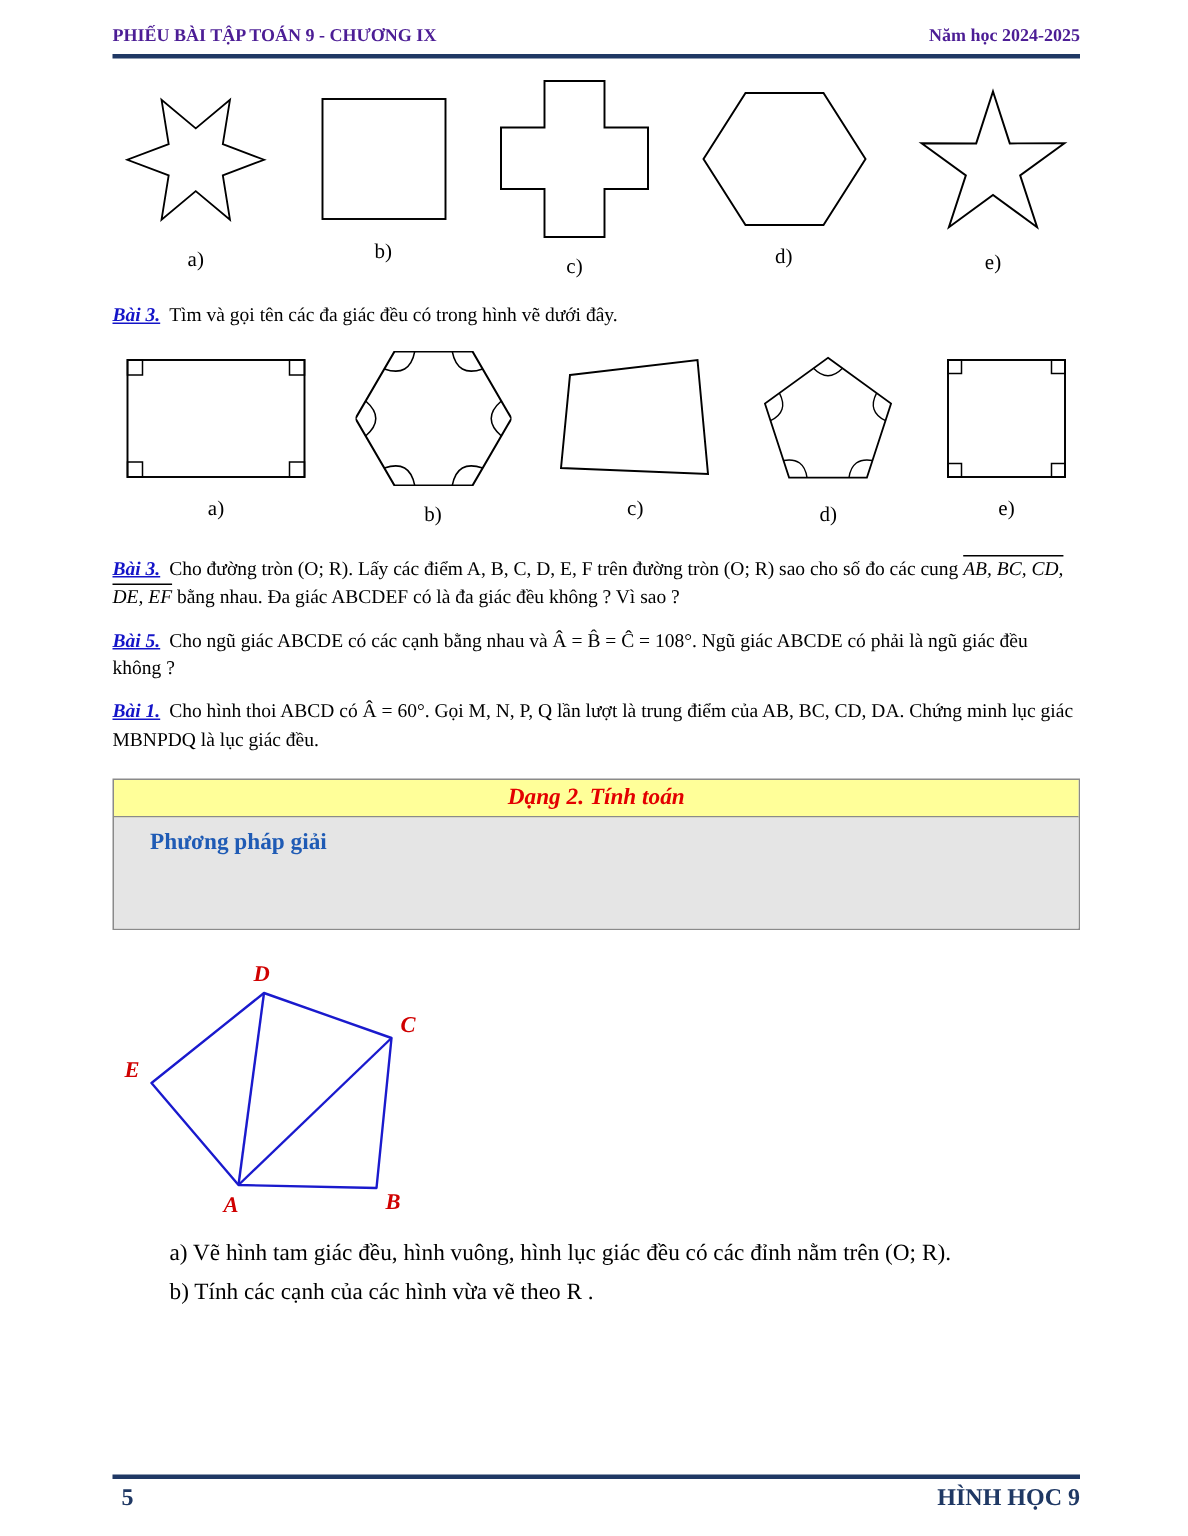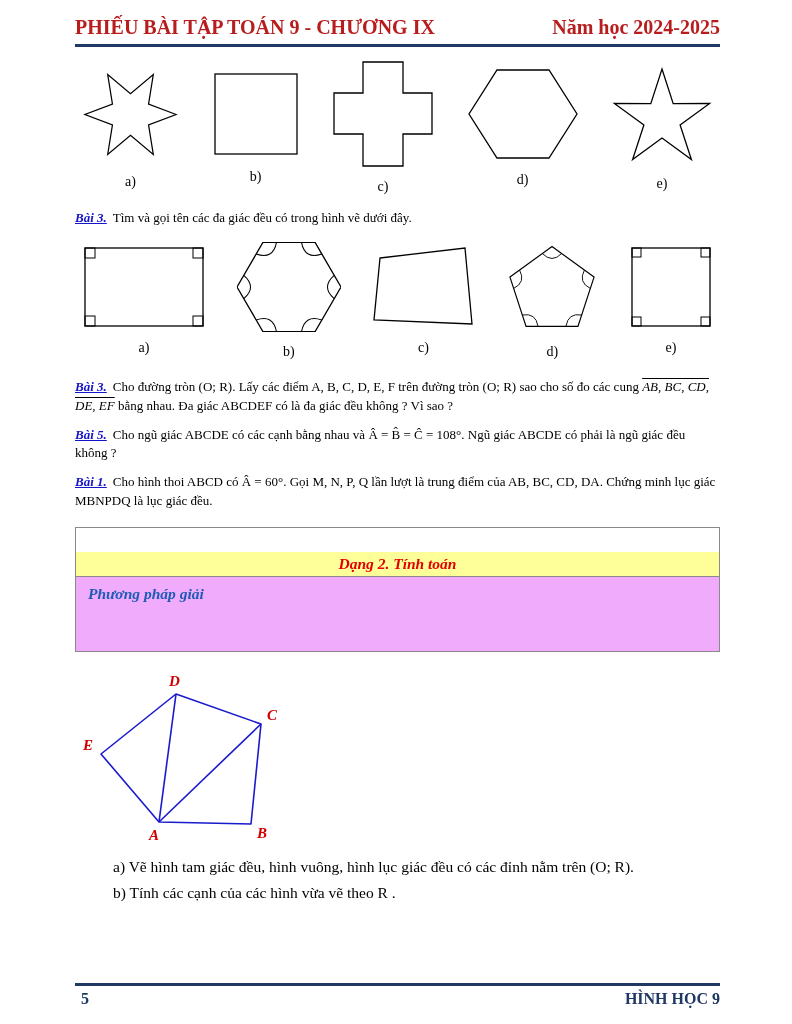--- a/index.html
+++ b/index.html
@@ -2,40 +2,40 @@
 <html><head>
 <meta charset="utf-8">
 <style>
   * { margin:0; padding:0; box-sizing:border-box; }
   html,body { background:#ffffff; }
   body { font-family:"Liberation Serif", serif; color:#000; }
   .page { width:792px; height:1024px; background:#fff; position:relative; padding:16px 72px 0 75px; overflow:hidden; }
 
   
   .hdr { display:flex; justify-content:space-between; align-items:baseline; padding-bottom:5px; border-bottom:3px solid #1f3864; }
-  .hdr span { font-weight:bold; font-size:20px; color:#b91c1c; }
+  .hdr span { font-weight:bold; font-size:12px; color:#4c1d95; }
 
   
   .shape-row { display:flex; justify-content:space-between; align-items:center; margin-top:14px; padding:0 8px; }
   .fig { display:flex; flex-direction:column; align-items:center; }
   .fig svg { display:block; }
   .fig-label { margin-top:12px; font-size:14px; color:#000; }
   .shp { stroke:#000; stroke-width:1.3; fill:none; stroke-linejoin:miter; }
   .shp-thin { stroke:#000; stroke-width:1; fill:none; }
 
   
   .ex { margin-top:14px; font-size:13px; line-height:1.45; }
   .ex-label { color:#1414c8; font-weight:bold; font-style:italic; text-decoration:underline; padding-right:6px; }
   .arc { text-decoration:overline; font-style:italic; }
   .item { padding-left:38px; margin-top:4px; font-size:15.5px; line-height:1.45; }
 
   
   .dang-box { border:1px solid #8a8a8a; margin-top:16px; }
-  .dang-title { background:#ffff99; color:#e30000; text-align:center; font-weight:bold; font-style:italic; font-size:15.5px; padding:3px 0; border-bottom:1px solid #8a8a8a;margin-top:24px; }
-  .method { background:#f0abfc; height:74px; padding:8px 12px;font-style:italic; }
+  .dang-title { background:#ffff99; color:#e30000; text-align:center; font-weight:bold; font-style:italic; font-size:15.5px; padding:3px 0; border-bottom:1px solid #8a8a8a; }
+  .method { background:#e5e5e5; height:74px; padding:8px 24px; }
   .method-title { color:#1f5bb5; font-weight:bold; font-size:15.5px; }
 
   
   .b7 { display:flex; margin-top:26px; }
   .b7-text { width:462px; }
   .b7-items { padding-left:42px; margin-top:4px; font-size:15.5px; line-height:1.5; }
   .b7-items p { margin-top:4px; }
   .b7-fig { width:205px; margin-left:6px; margin-top:-6px; }
   .fig-lbl { font-size:15px; font-weight:bold; font-style:italic; fill:#d00000; font-family:"Liberation Serif", serif; }
   .pent { stroke:#1a1acd; stroke-width:1.6; fill:none; stroke-linejoin:round; }

